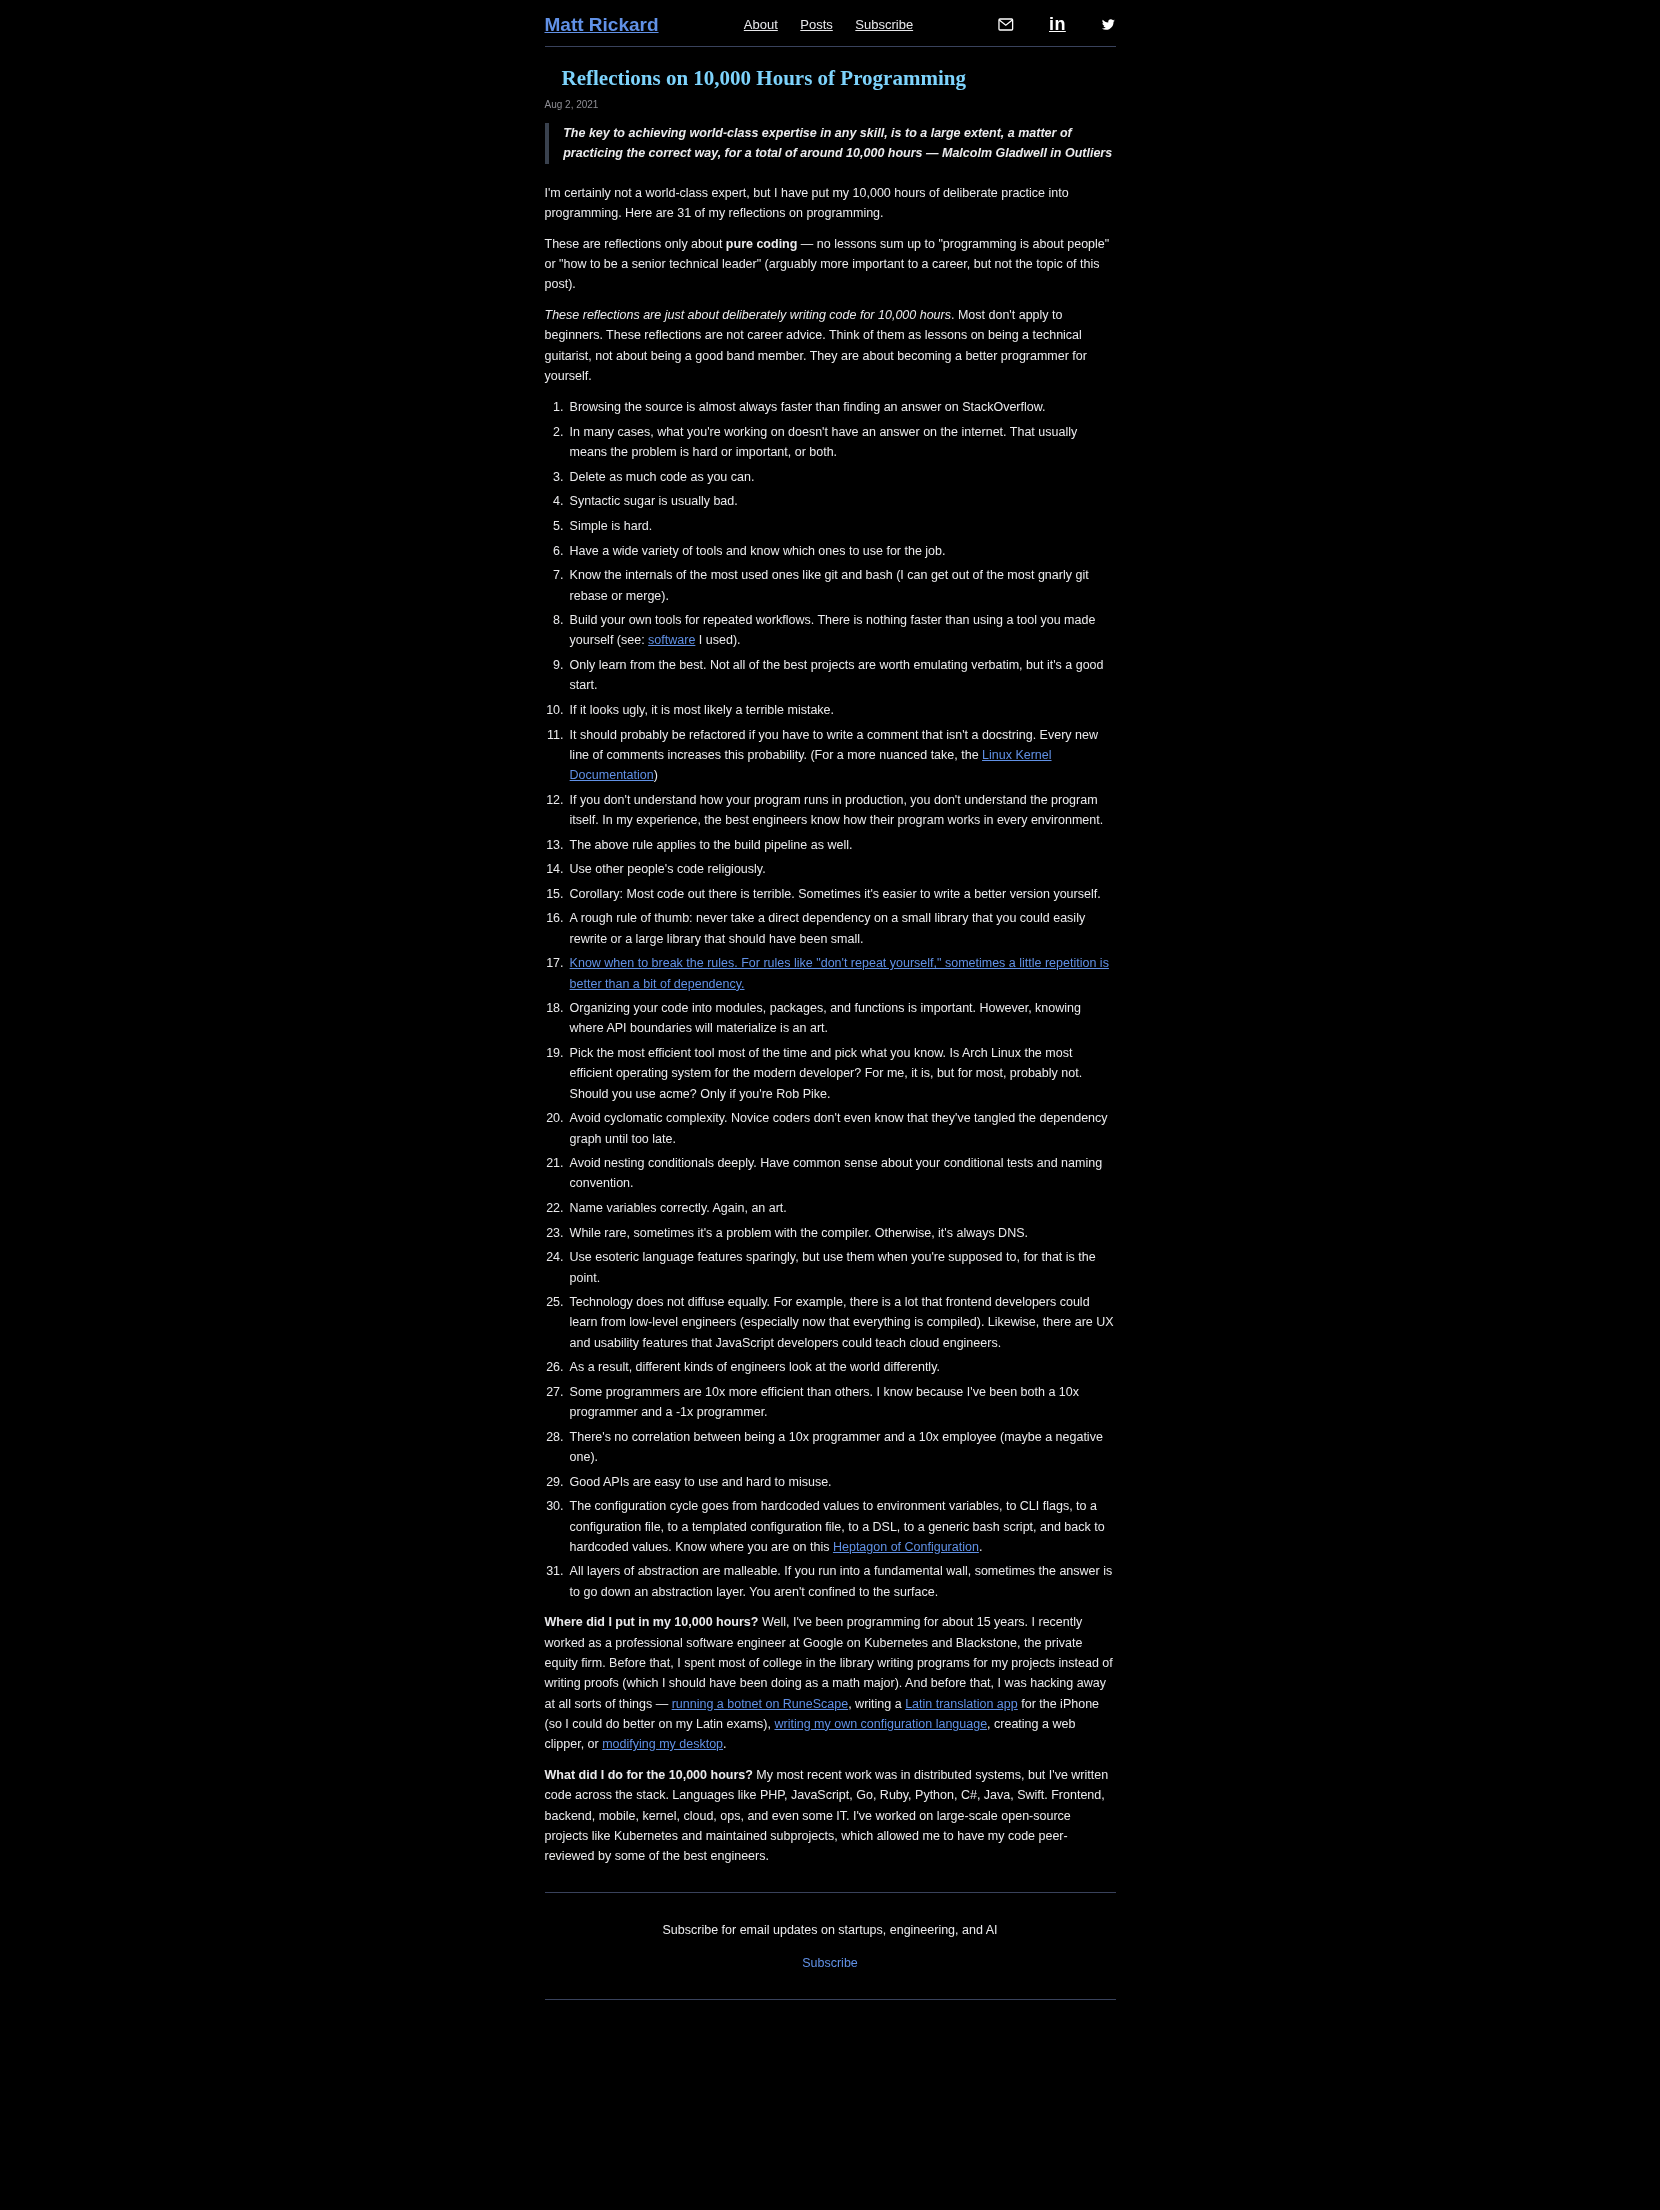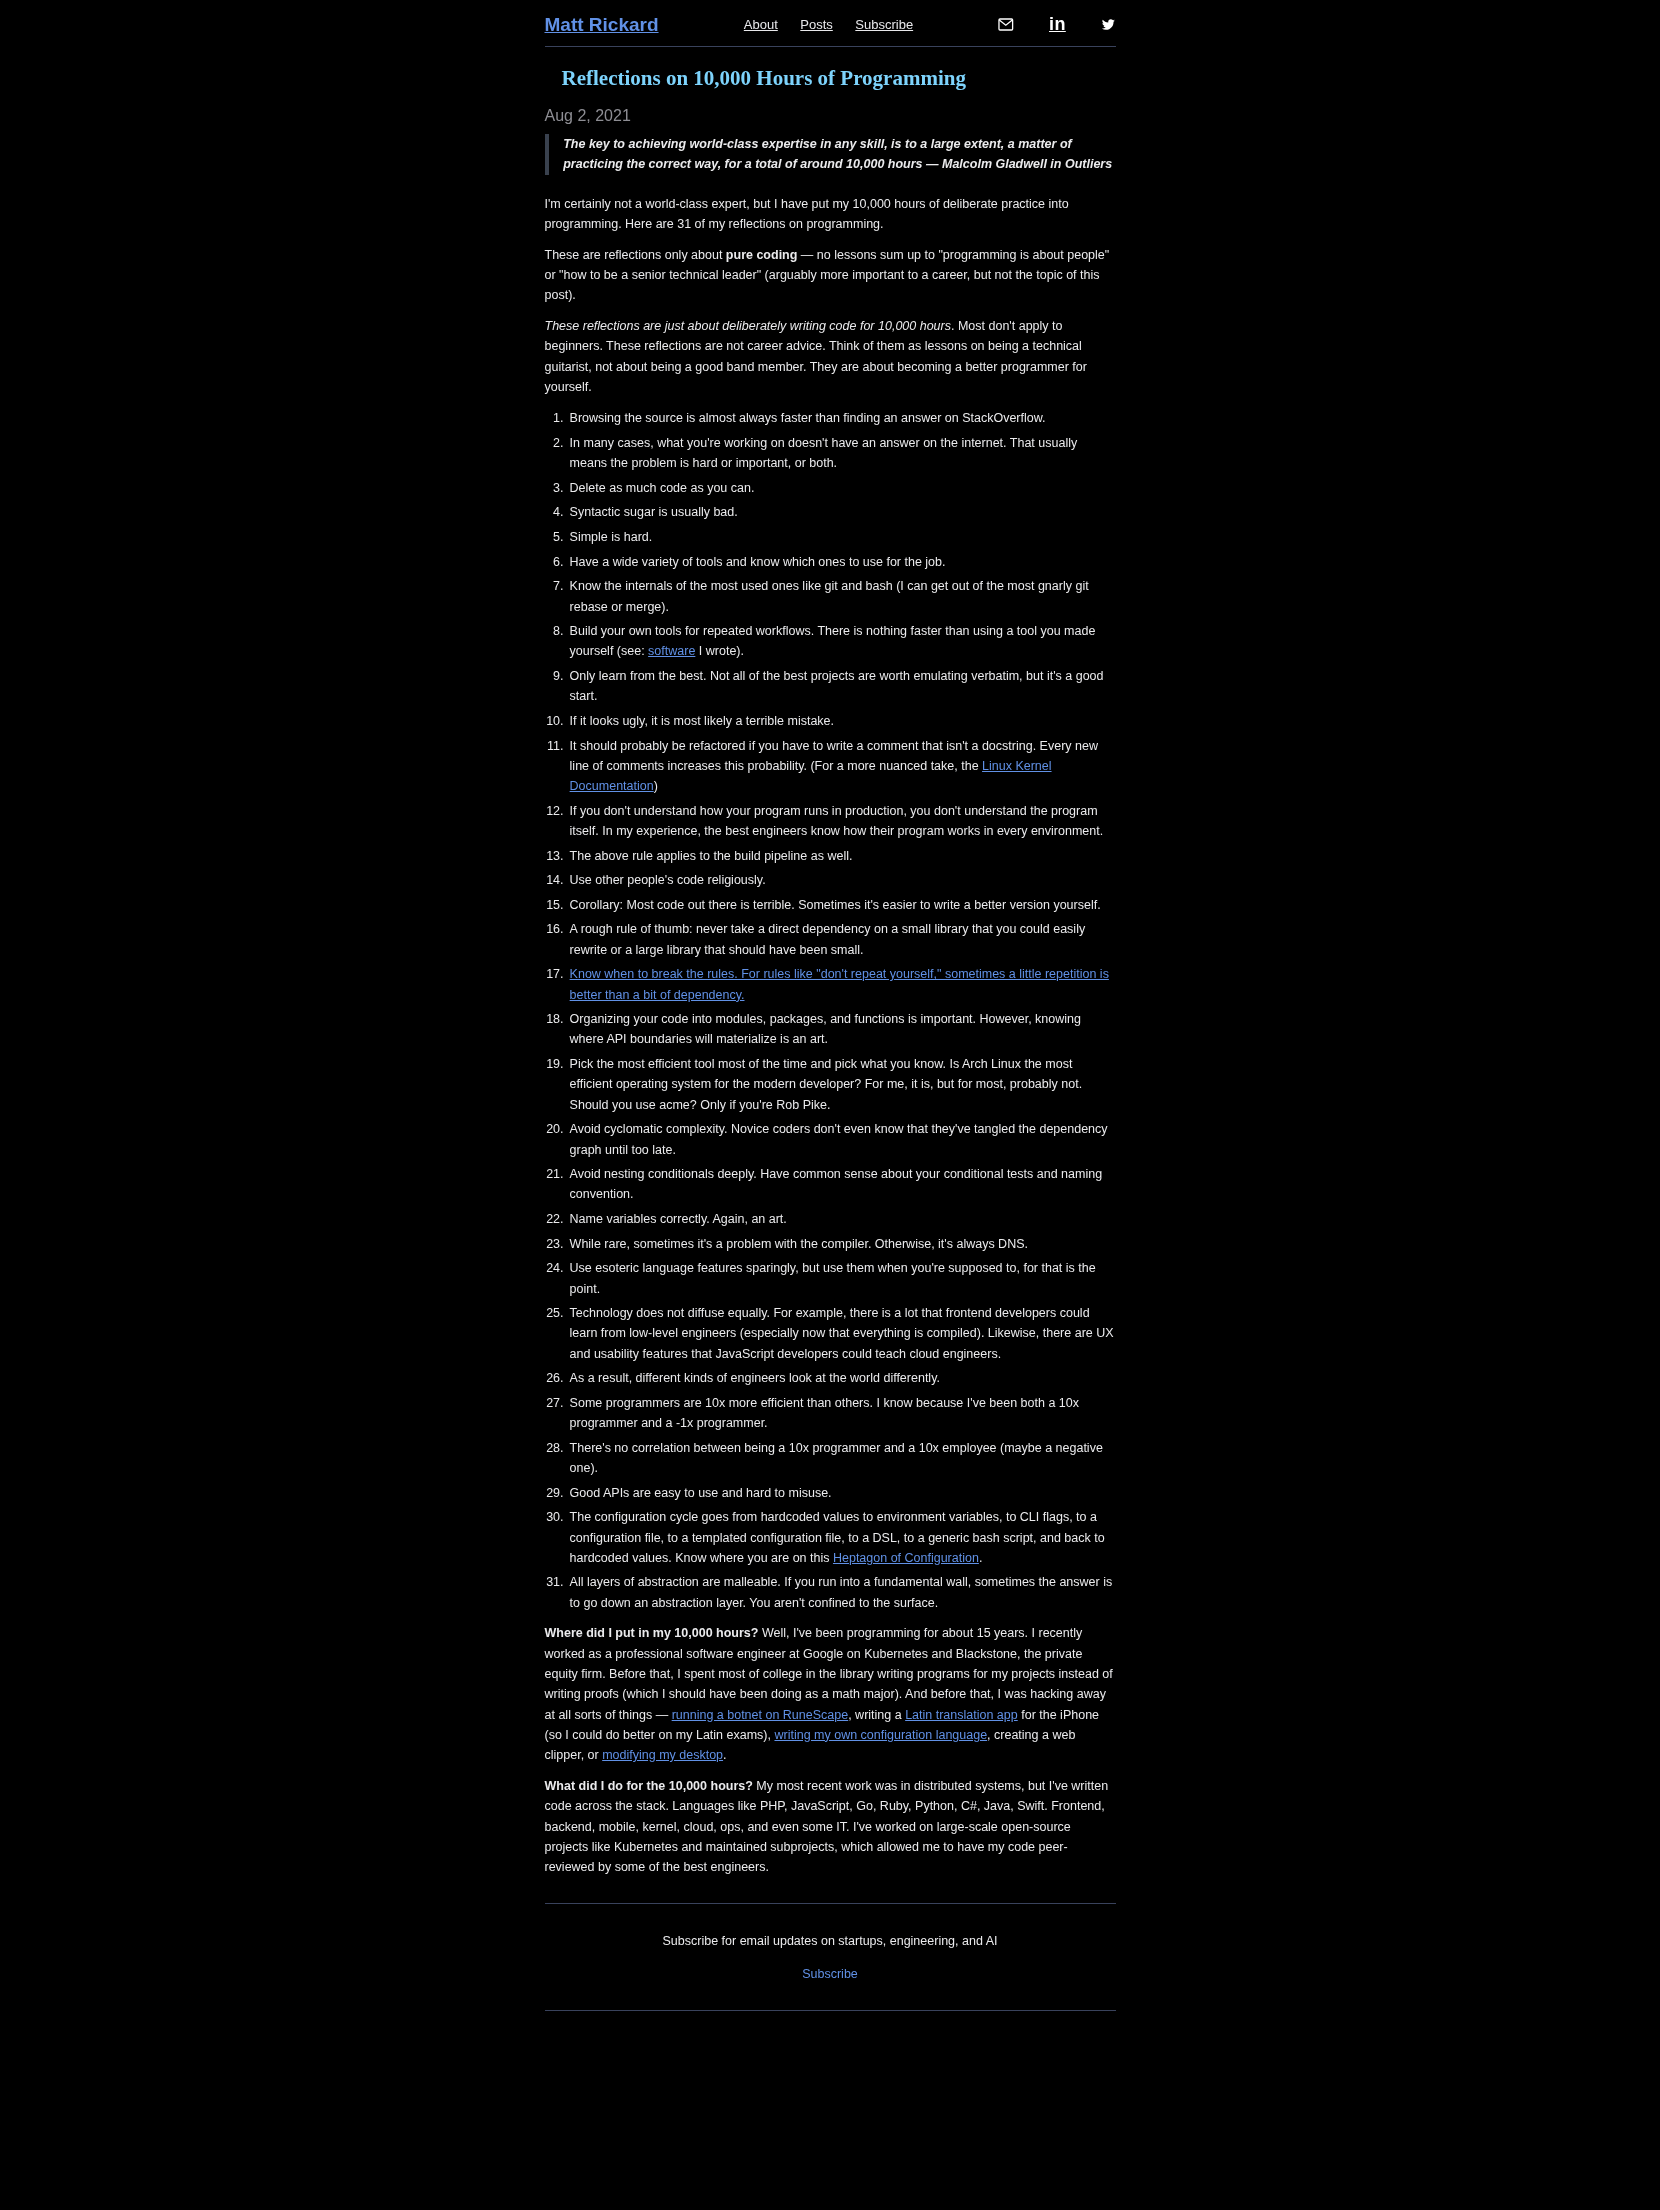--- a/index.html
+++ b/index.html
@@ -44,21 +44,21 @@
 
   
   h1 {
     font-family: "Liberation Serif", serif;
     font-weight: 700;
     font-size: 21px;
     line-height: 26px;
     color: #7dd3fc;
     margin: 18px 17px 0;
   }
-  .post-date { font-size: 16px; line-height: 13px; color: #8e8e94; margin-top: 18px; }
+  .post-date { font-size: 10px; line-height: 13px; color: #8e8e94; margin-top: 7px; }
 
   blockquote {
     margin: 12px 0 19px;
     border-left: 4.3px solid #39414e;
     padding: 0 0 0 14.7px;
     font-style: italic;
     font-weight: 600;
   }
 
   p { margin: 10.4px 0; }
@@ -123,21 +123,21 @@
       </div>
 
     <ol>
         <li><span>Browsing the source is almost always faster than finding an answer on StackOverflow.</span></li>
         <li><span>In many cases, what you're working on doesn't have an answer on the internet. That usually means the problem is hard or important, or both.</span></li>
         <li><span>Delete as much code as you can.</span></li>
         <li><span>Syntactic sugar is usually bad.</span></li>
         <li><span>Simple is hard.</span></li>
         <li><span>Have a wide variety of tools and know which ones to use for the job.</span></li>
         <li><span>Know the internals of the most used ones like git and bash (I can get out of the most gnarly git rebase or merge).</span></li>
-        <li><span>Build your own tools for repeated workflows. There is nothing faster than using a tool you made yourself (see: </span><a href="#">software</a><span> I wrote).</span></li>
+        <li><span>Build your own tools for repeated workflows. There is nothing faster than using a tool you made yourself (see: </span><a href="#">software</a><span> I used).</span></li>
         <li><span>Only learn from the best. Not all of the best projects are worth emulating verbatim, but it's a good start.</span></li>
         <li><span>If it looks ugly, it is most likely a terrible mistake.</span></li>
         <li><span>It should probably be refactored if you have to write a comment that isn't a docstring. Every new line of comments increases this probability. (For a more nuanced take, the </span><a href="#">Linux Kernel Documentation</a><span>)</span></li>
         <li><span>If you don't understand how your program runs in production, you don't understand the program itself. In my experience, the best engineers know how their program works in every environment.</span></li>
         <li><span>The above rule applies to the build pipeline as well.</span></li>
         <li><span>Use other people's code religiously.</span></li>
         <li><span>Corollary: Most code out there is terrible. Sometimes it's easier to write a better version yourself.</span></li>
         <li><span>A rough rule of thumb: never take a direct dependency on a small library that you could easily rewrite or a large library that should have been small.</span></li>
         <li><a href="#">Know when to break the rules. For rules like "don't repeat yourself," sometimes a little repetition is better than a bit of dependency.</a></li>
         <li><span>Organizing your code into modules, packages, and functions is important. However, knowing where API boundaries will materialize is an art.</span></li>

